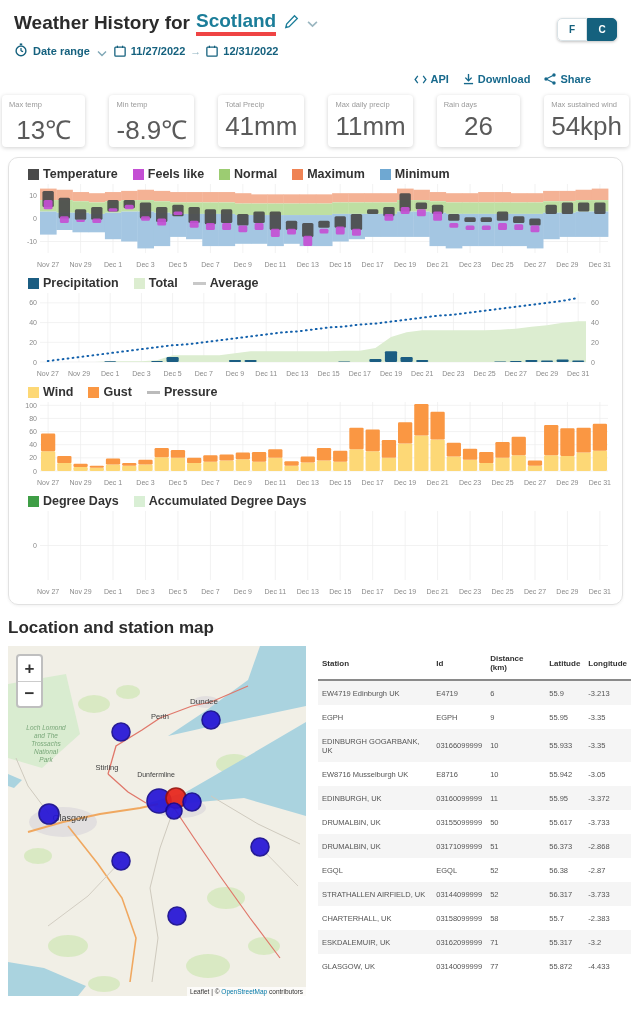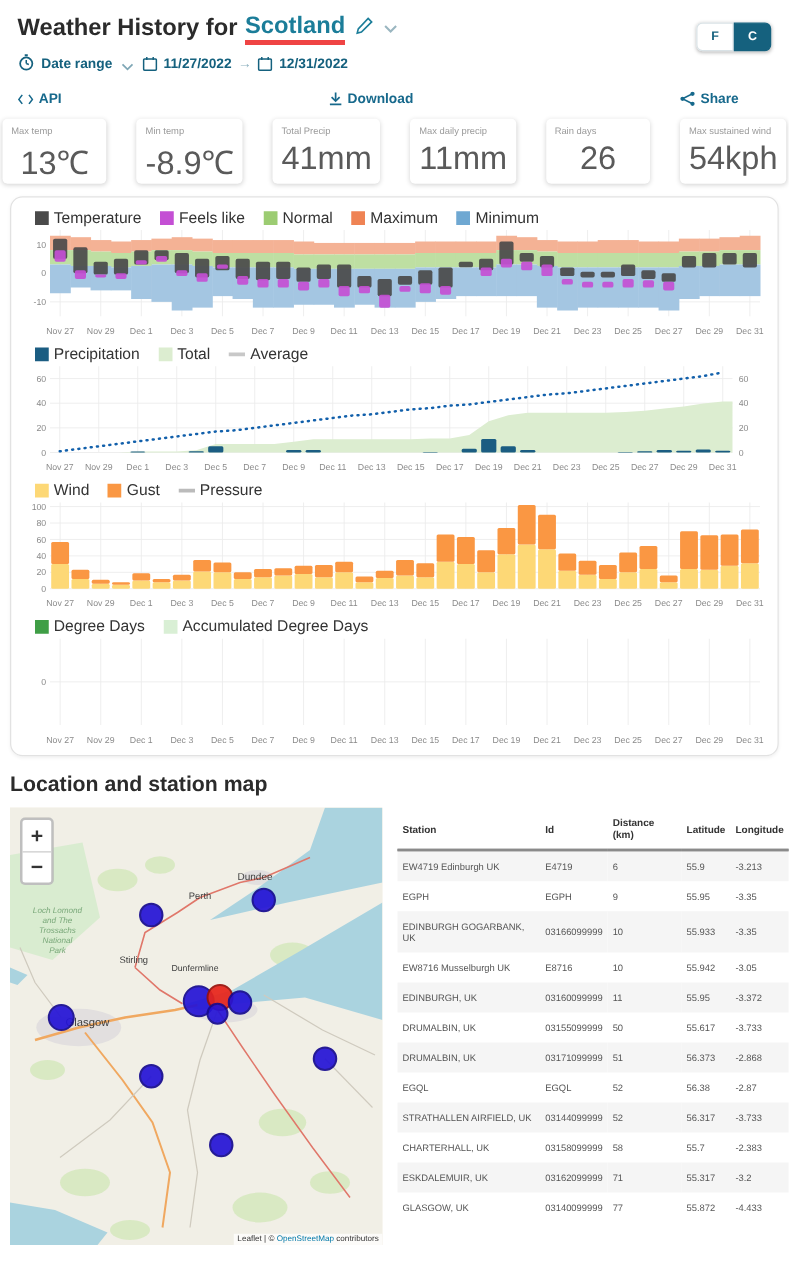--- a/index.html
+++ b/index.html
@@ -16,37 +16,37 @@
   .daterange { display: flex; align-items: flex-end; gap: 5px; margin-top: 7px;
     color: #15617e; font-size: 11px; font-weight: 700; }
   .daterange svg { display: block; }
   .dr-chev { margin: 0 2px; }
   .unit-toggle { position: absolute; top: 18px; right: 14px; display: flex;
     box-shadow: 0 1px 3px rgba(0,0,0,.25); border-radius: 5px; }
   .unit-btn { width: 30px; height: 23px; font-size: 10px; font-weight: 700;
     display: flex; align-items: center; justify-content: center; cursor: pointer; }
   .unit-f { background: #fff; color: #15617e; border: 1px solid #d9e2e6; border-radius: 5px 0 0 5px; }
   .unit-c { background: #15617e; color: #fff; border: 1px solid #15617e; border-radius: 0 5px 5px 0; }
-  .actions { display: flex; justify-content: space-between; gap: 36px; padding: 16px 26px 0 0;
+  .actions { display: flex; justify-content: flex-end; gap: 14px; padding: 16px 26px 0 0;
     font-size: 11px; font-weight: 700; color: #17698c; }
   .action { display: flex; align-items: center; gap: 4px; cursor: pointer; }
 
   
   .stats { display: flex; gap: 24px; padding: 10px 2px 0 2px; }
   .stat-card { flex: 1; background: #fff; border-radius: 4px; height: 52px;
     box-shadow: 0 1px 4px rgba(0,0,0,.18); padding: 5px 7px; }
   .stat-label { font-size: 7.5px; color: #9a9a9a; }
   .stat-value { font-size: 26px; color: #5a5a5a; text-align: center; margin-top: 2px; }
 
   
   .charts-card { margin: 10px 8px 0 8px; border: 1px solid #e2e2e2; border-radius: 10px;
     box-shadow: 0 1px 3px rgba(0,0,0,.06); padding: 6px 5px 4px 5px; }
   .legend { display: flex; gap: 15px; margin: 3px 0 0 14px; align-items: center; }
   .legend-item { display: flex; align-items: center; gap: 4px; font-size: 12.5px;
-    font-weight: 400; color: #333; }
+    font-weight: 700; color: #333; }
   .lg-box { width: 11px; height: 11px; display: inline-block; }
   .lg-line { width: 13px; height: 3px; display: inline-block; }
   .chart { display: block; }
   .chart text { font-size: 7px; fill: #8a8a8a; }
 
   
   .map-heading { font-size: 17px; font-weight: 700; color: #2b2b2b; margin: 13px 0 8px 8px; }
   .map-wrap { display: flex; align-items: flex-start; }
   .map { position: relative; width: 298px; height: 350px; margin-left: 8px;
     background: #f1efe6; overflow: hidden; flex: none; }

